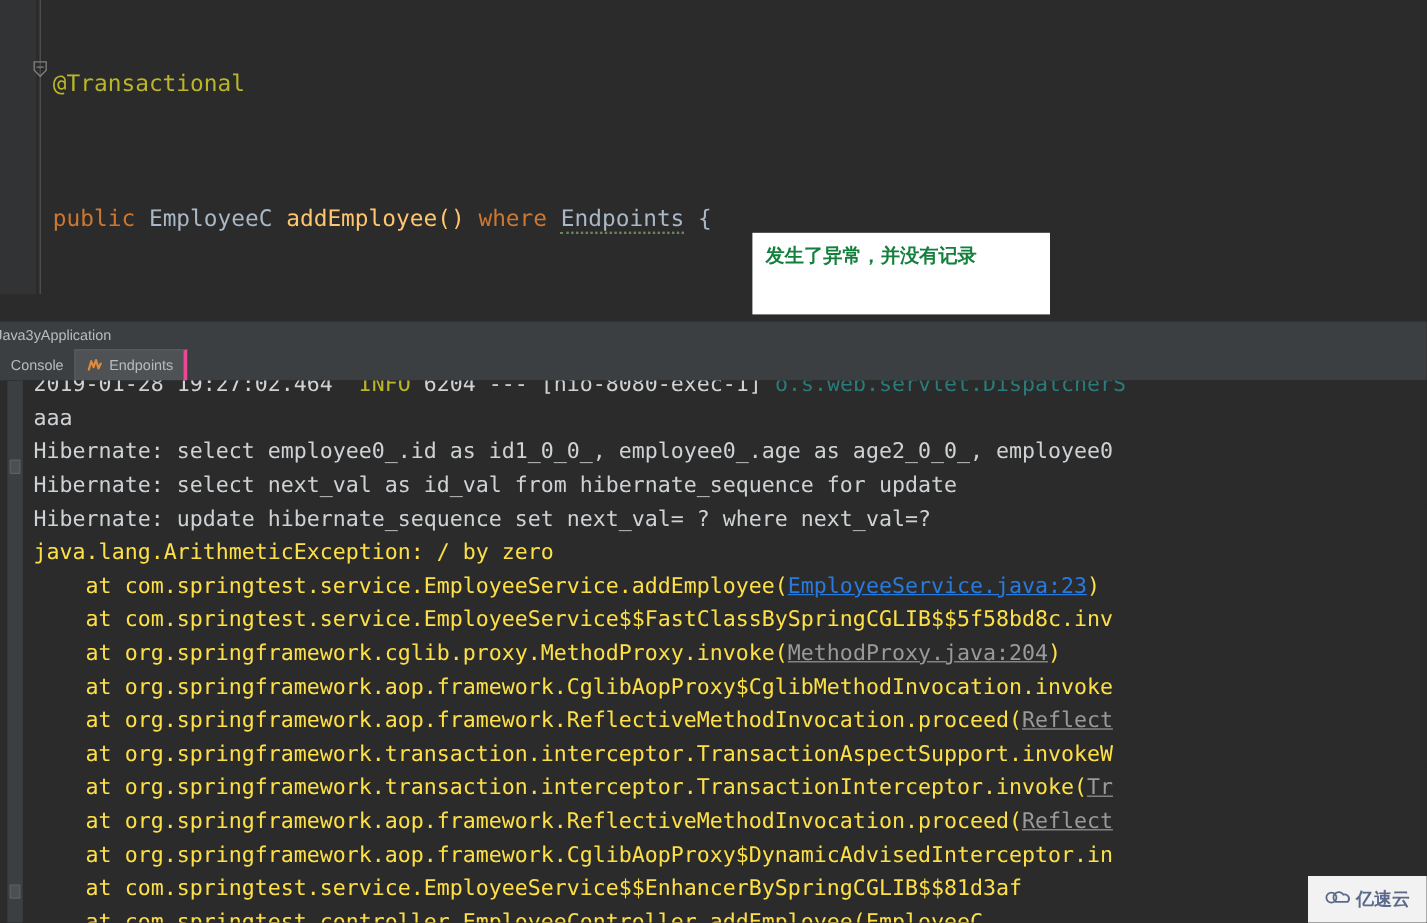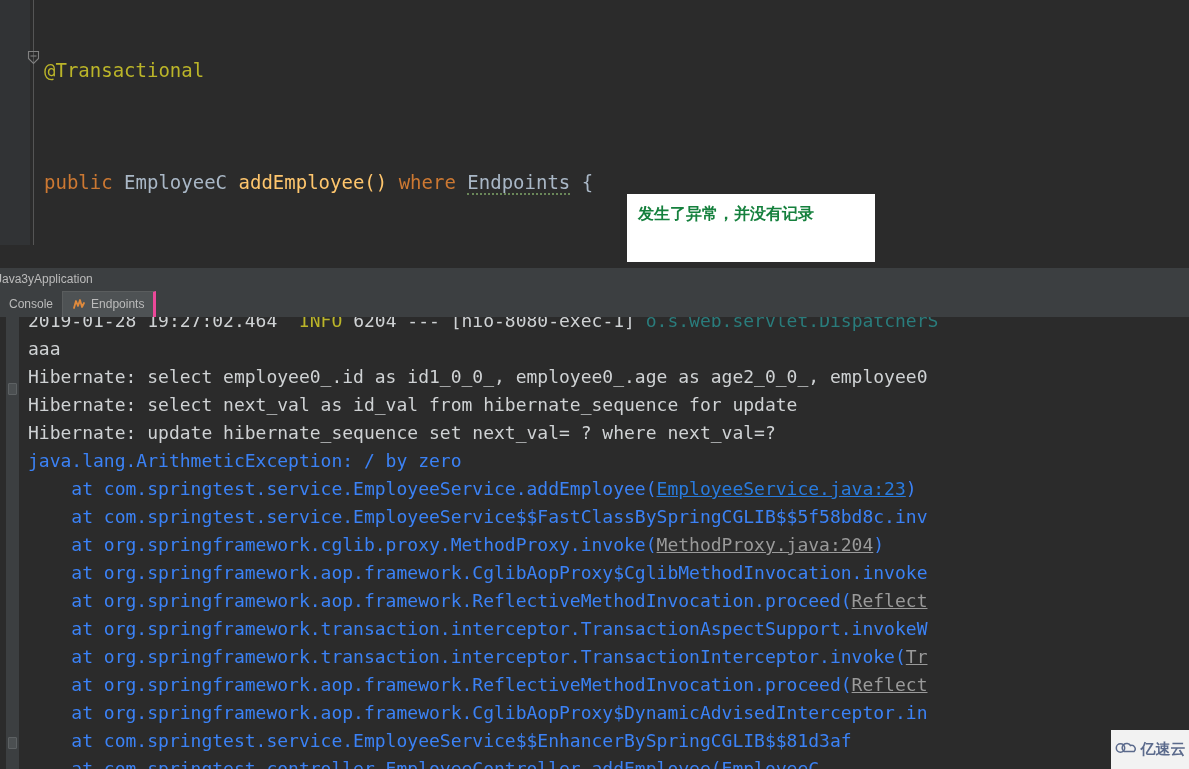--- a/index.html
+++ b/index.html
@@ -106,39 +106,39 @@
     position: absolute; left: 22px; top: -10px;
     width: 1167px;
     font-family: "DejaVu Sans Mono", monospace;
     font-size: 18px; line-height: 28px;
     white-space: pre; color: #a9b7c6;
   }
   .log .lg { display: block; height: 28px; }
   .l-white  { color: #cfd2d4; }
   .l-info   { color: #bbb529; }
   .l-teal   { color: #2a7c7c; }
-  .l-err    { color: #3b82f6; }
+  .l-err    { color: #fde047; }
   .l-link   { color: #287bde; text-decoration: underline; }
   .l-glink  { color: #9a9a9a; text-decoration: underline; }
 
   
   .callout {
     position: absolute; left: 627px; top: 194px;
     width: 248px; height: 68px;
     background: #ffffff; color: #15803d;
     font-family: "Liberation Sans", sans-serif;
     font-size: 16px; font-weight: bold; line-height: 27px;
     padding: 6px 0 0 11px;
     z-index: 50;
   }
 
   
   .watermark {
     position: absolute; right: 0px; bottom: 0px;
-    width: 78px; height: 39px;
+    width: 99px; height: 39px;
     background: #f2f2f2;
     display: flex; align-items: center; justify-content: center;
     gap: 4px; z-index: 60;
   }
   .watermark .wm-text {
     font-family: "Liberation Sans", sans-serif;
     font-size: 15px; font-weight: bold; color: #5b6a8c;
     letter-spacing: 0px;
   }
 </style>

